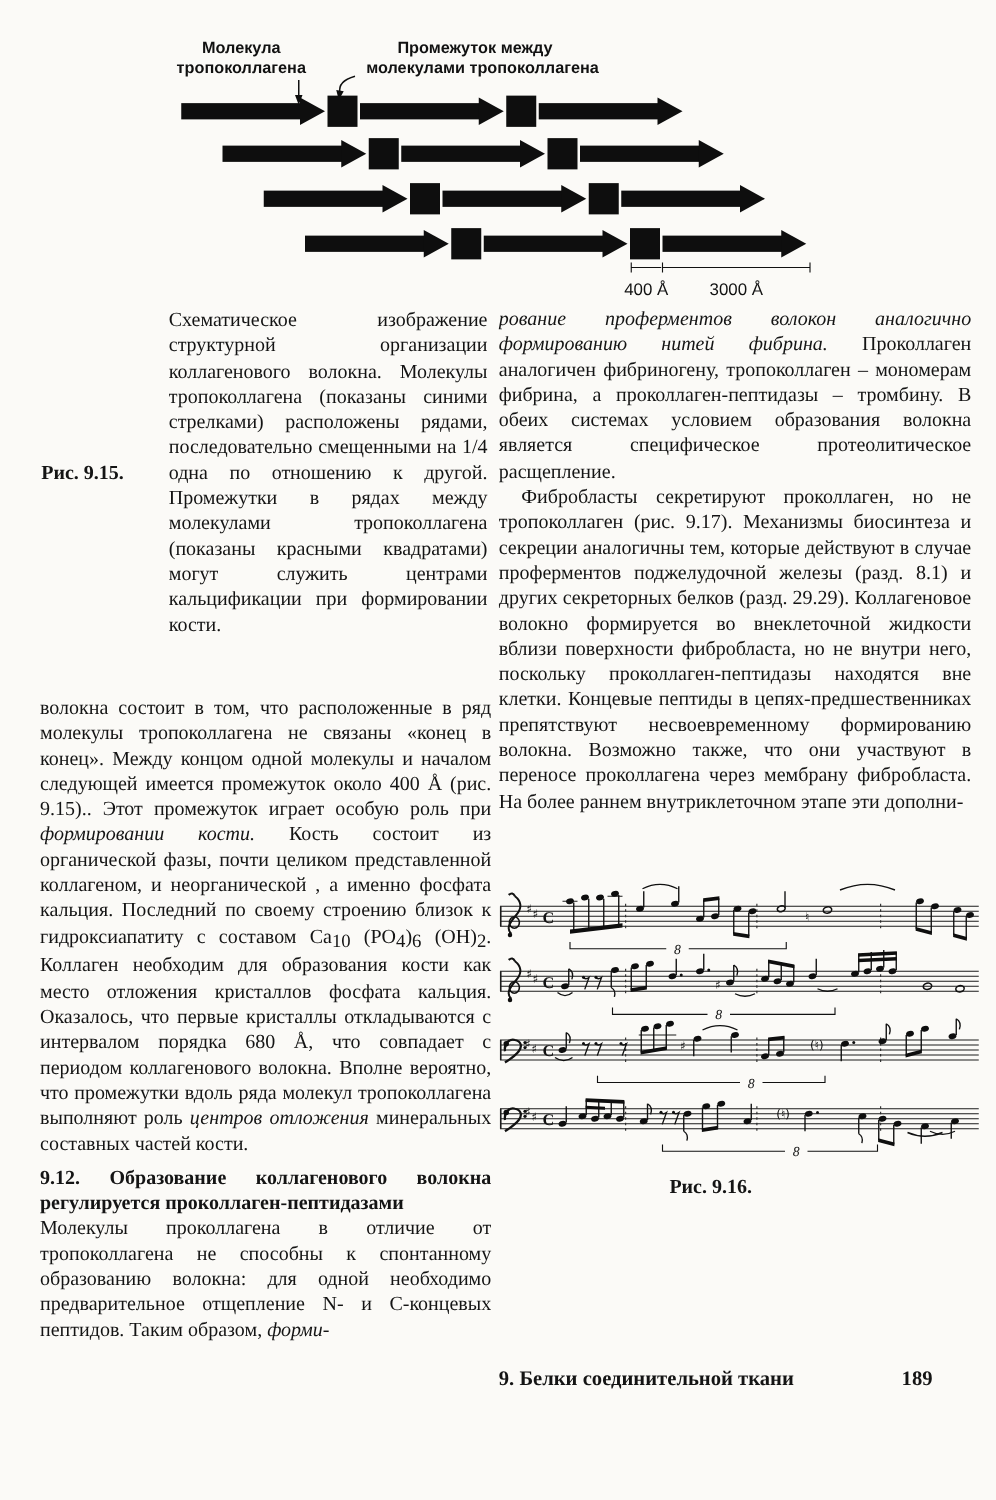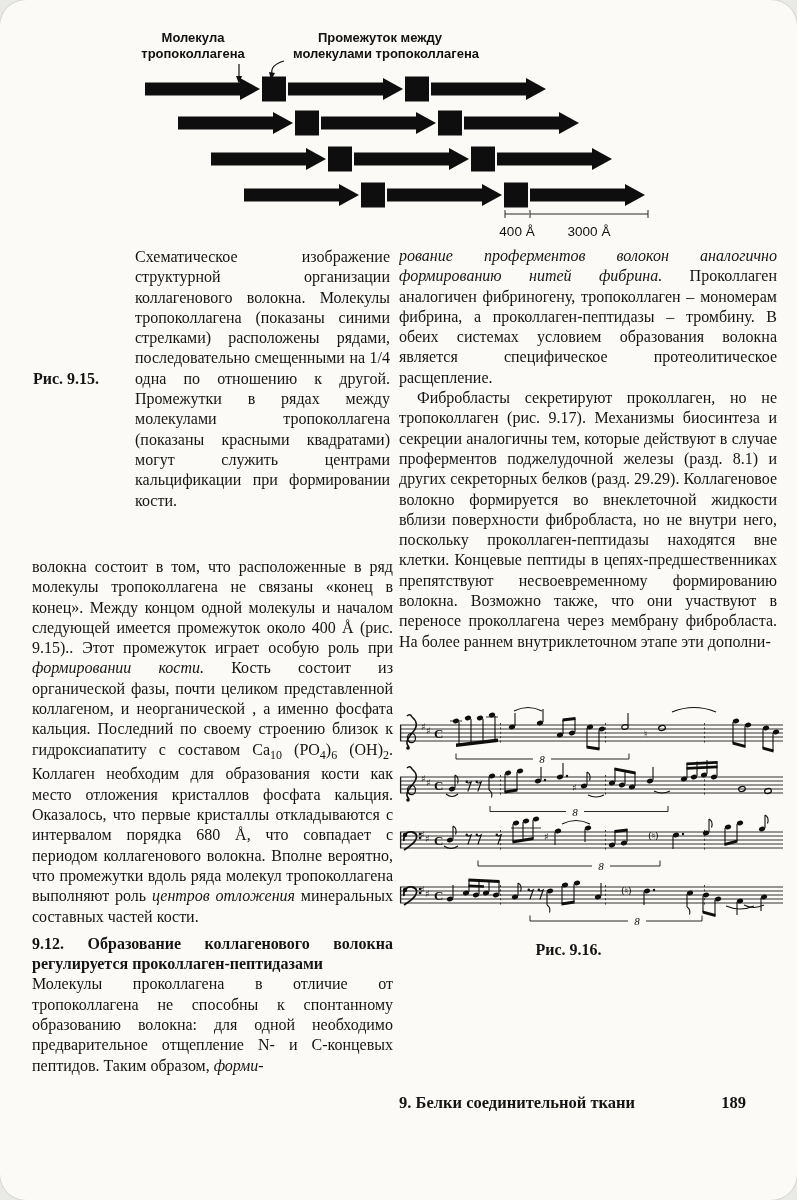--- a/index.html
+++ b/index.html
@@ -1,25 +1,25 @@
 <!DOCTYPE html>
 <html lang="ru"><head>
 <meta charset="utf-8">
 <style>
   html,body{margin:0;padding:0;background:#e9e9e6;}
   .page{
     position:relative; width:797px; height:1200px; margin:0 auto;
     background:#fbfaf7; outline:1px solid #d6d6d2; overflow:hidden;
-    font-family:"Liberation Serif", serif; color:#141414;border-radius:26px;
+    font-family:"Liberation Serif", serif; color:#141414;
   }
   .abs{position:absolute;}
   p{margin:0; font-size:16px; line-height:20.3px; text-align:justify;}
   .indent{text-indent:18px;}
   .it{font-style:italic;}
-  .sb{font-size:12px; vertical-align:-3.5px;font-family:Liberation Serif, serif;}
+  .sb{font-size:15px; vertical-align:-3.5px;font-family:Liberation Serif, serif;}
   h3{margin:7px 0 0 0; font-size:16px; line-height:20.3px; font-weight:bold; text-align:justify;}
 
   .cap{display:flex; align-items:center;}
   .cap .cap-label{flex:none; font-weight:bold; font-size:16px; line-height:20.3px;}
   .cap-915 .cap-label{width:102px;}
   .cap-916 .cap-label{width:106px;}
   .cap .cap-text{flex:1; font-size:16px; line-height:20.3px; text-align:justify;font-family:Liberation Serif, serif;}
 
   .footer{display:flex; justify-content:space-between; font-weight:bold; font-size:16.5px;}
 

